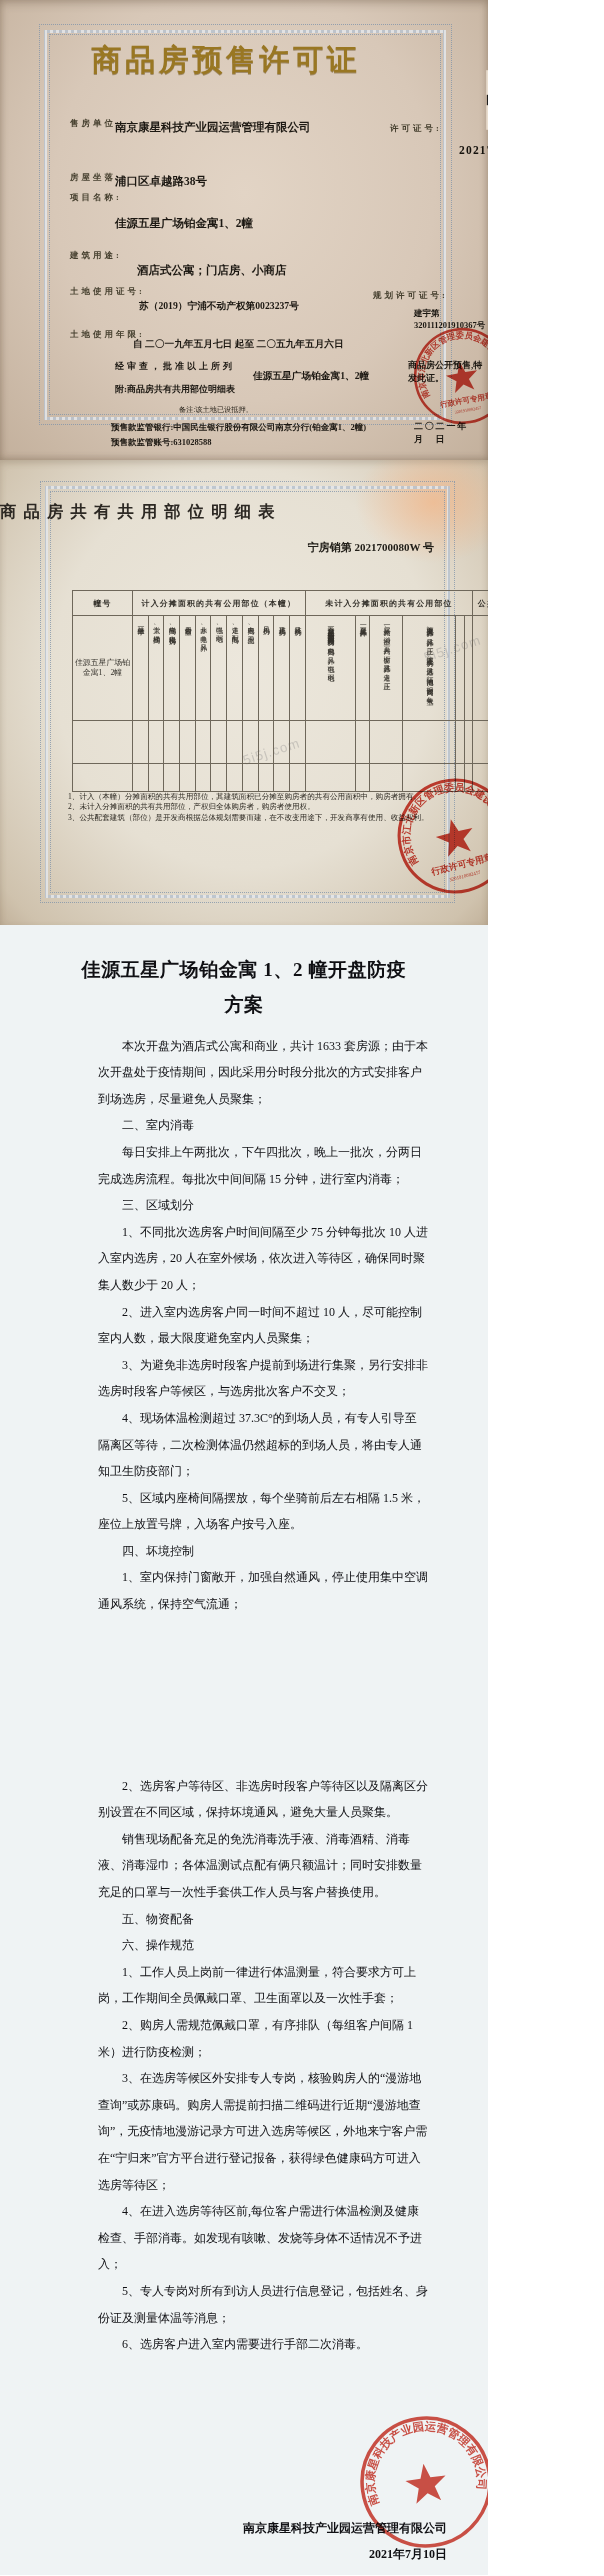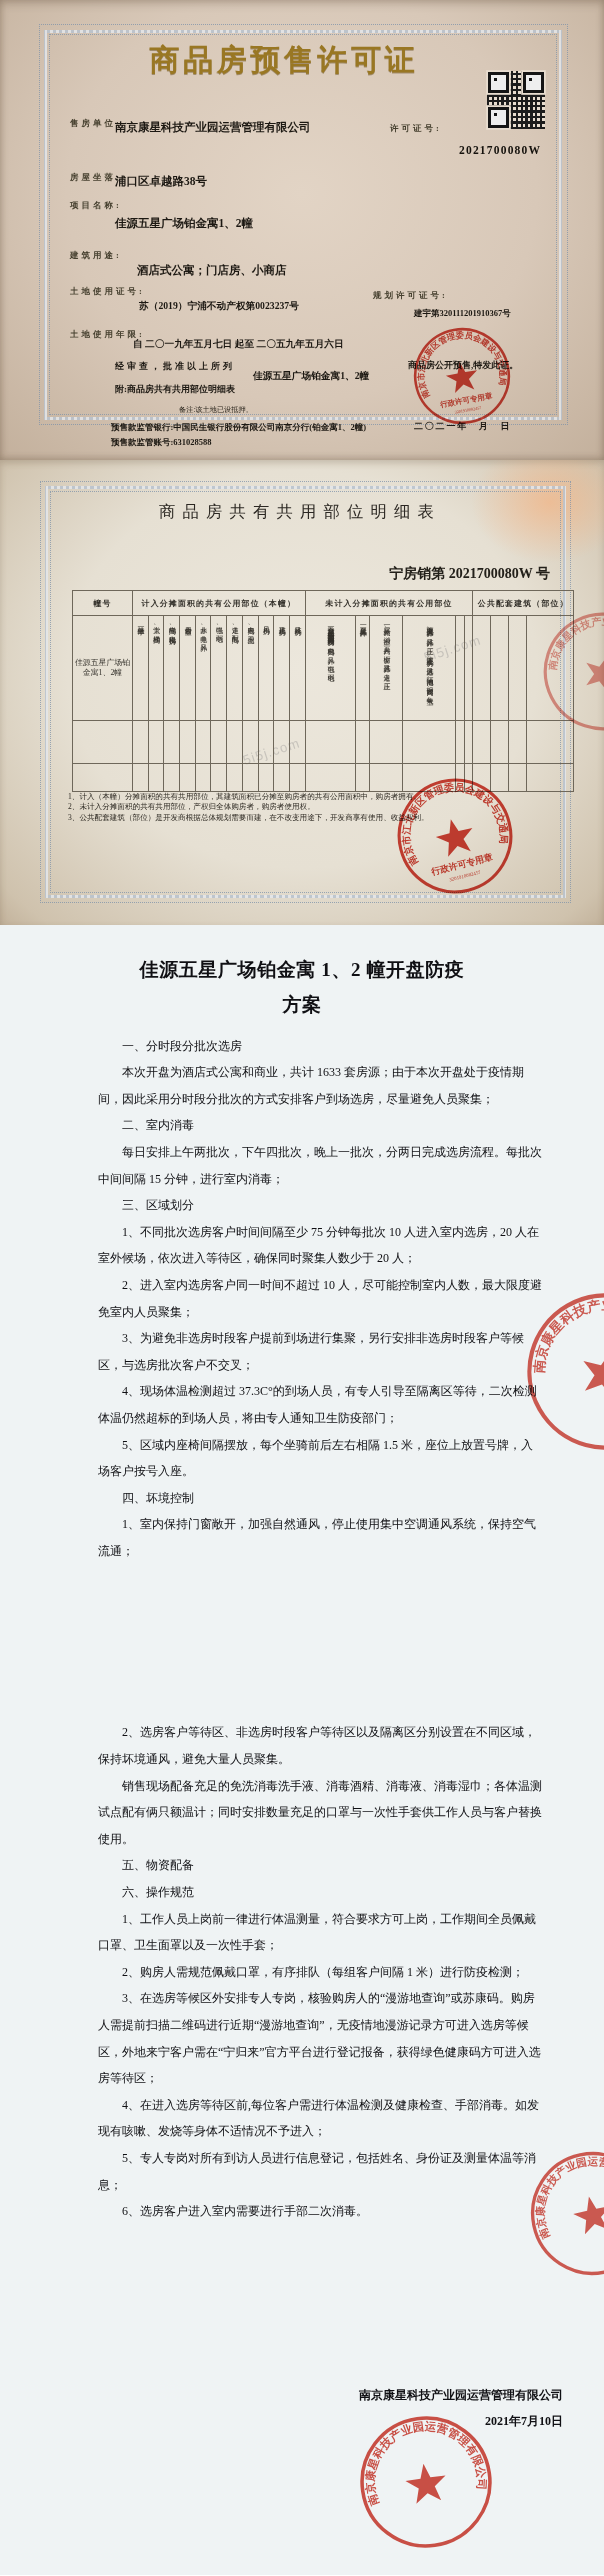--- a/index.html
+++ b/index.html
@@ -1,16 +1,16 @@
 <!DOCTYPE html>
 <html style="font-size:9.7px"><head>
 <meta charset="utf-8">
 <style>
   html,body{margin:0;padding:0;background:#fff;}
-  .page{width:604px;height:2576px;position:relative;font-family:"Liberation Serif","DejaVu Serif",serif;}
+  .page{width:488px;height:2576px;position:relative;font-family:"Liberation Serif","DejaVu Serif",serif;}
   section{position:relative;overflow:hidden;}
 
   
   .photo1{height:460px;background:radial-gradient(ellipse at 50% 42%,#e2d4c5 0%,#d8c8b8 55%,#c3b09c 100%);box-shadow:inset 0 3.6px 8.5px rgba(70,50,30,.25), inset 0 -2.4px 6px rgba(70,50,30,.2);}
   .frame{position:absolute;pointer-events:none;}
   .f-dot{border:1.8px dotted #7d92aa;opacity:.75;}
   .f-band{border:3.6px solid;border-image:repeating-linear-gradient(90deg,#b9c3cf 0 3px,#e4e7eb 3px 6px) 6;opacity:.85;}
   .cert-title{position:absolute;left:0;right:36px;top:40px;text-align:center;font-size:30px;font-weight:700;letter-spacing:3.6px;color:#997723;text-shadow:0 1.2px 0.6px rgba(90,65,15,.45);}
   .kv-label{position:absolute;font-size:8.5px;font-weight:700;letter-spacing:3px;color:#46402f;}
   .kv-value{position:absolute;font-size:11.5px;font-weight:600;color:#1c1812;}
@@ -20,22 +20,22 @@
       repeating-linear-gradient(0deg,#1c1c1c 0 2.4px,transparent 2.4px 5.4px),
       repeating-linear-gradient(90deg,#1d1d1d 0 2.4px,transparent 2.4px 4.8px);
       background-color:#e8ddcf;}
   .qf{position:absolute;width:14.5px;height:14.5px;border:3px solid #151515;background:#eee;box-shadow:0 0 0 1.8px #e8ddcf;}
   .qf::after{content:"";position:absolute;left:2.4px;top:2.4px;width:3.6px;height:3.6px;background:#151515;}
   .stamp{position:absolute;mix-blend-mode:multiply;}
 
   
   .photo2{height:465px;background:radial-gradient(ellipse at 50% 45%,#ece7dc 0%,#e6e0d3 55%,#cfc2ad 92%,#c2b29b 100%);box-shadow:inset 0 3px 7.2px rgba(80,60,35,.22);}
   .flare{position:absolute;right:-24px;top:-18px;width:157px;height:121px;background:radial-gradient(closest-side,rgba(255,170,110,.5),rgba(255,170,110,0));}
-  .sheet-title{position:absolute;left:0;right:4px;top:41px;text-align:center;font-size:16.3px;font-weight:400;letter-spacing:7.2px;color:#2c2823;}
-  .sheet-no{position:absolute;right:54px;top:105px;font-size:14px;font-weight:600;color:#23201a;}
+  .sheet-title{position:absolute;left:0;right:4px;top:41px;text-align:left;font-size:16.3px;font-weight:700;letter-spacing:7.2px;color:#2c2823;}
+  .sheet-no{position:absolute;right:54px;top:80px;font-size:11px;font-weight:600;color:#23201a;}
   .sheet-table{position:absolute;left:72px;top:130px;width:501px;border-collapse:collapse;table-layout:fixed;}
   .sheet-table td{border:0.6px solid #6e675a;font-size:7.9px;color:#33302a;text-align:center;vertical-align:middle;padding:1.2px;overflow:hidden;}
   .sheet-table{border:1.2px solid #5c5547;}
   .gh{font-weight:700;letter-spacing:1.2px;height:22px;}
   .bcell{font-size:7.6px;text-align:left;vertical-align:top;padding:3.6px 2.4px;line-height:10.3px;}
   .vcell{height:101px;vertical-align:top;}
   .vtx{writing-mode:vertical-lr;text-orientation:upright;font-size:7px;line-height:8.5px;letter-spacing:0.6px;height:97px;margin:2.4px auto 0;text-align:left;}
   .row-ea td{height:40px;} .row-eb td{height:24px;}
   .notes{position:absolute;left:68px;top:332px;width:459px;font-size:7.6px;line-height:10.3px;color:#2e2a23;}
   .wm{position:absolute;color:rgba(110,110,115,.28);font-size:13.3px;font-family:"Liberation Sans","DejaVu Sans",sans-serif;transform:rotate(-18deg);letter-spacing:1.2px;}
@@ -69,21 +69,21 @@
 
     <span class="kv-label" style="left:70px;top:118px">售房单位:</span>
     <span class="kv-value" style="left:115px;top:120px">南京康星科技产业园运营管理有限公司</span>
 
     <span class="kv-label" style="left:390px;top:123px">许可证号:</span>
     <span class="license-no" style="left:459px;top:144px">2021700080W</span>
 
     <span class="kv-label" style="left:70px;top:172px">房屋坐落:</span>
     <span class="kv-value" style="left:115px;top:174px">浦口区卓越路38号</span>
 
-    <span class="kv-label" style="left:70px;top:200px">项目名称:</span>
+    <span class="kv-label" style="left:70px;top:192px">项目名称:</span>
     <span class="kv-value" style="left:115px;top:216px">佳源五星广场铂金寓1、2幢</span>
 
     <span class="kv-label" style="left:70px;top:250px">建筑用途:</span>
     <span class="kv-value" style="left:137px;top:263px">酒店式公寓；门店房、小商店</span>
 
     <span class="kv-label" style="left:70px;top:286px">土地使用证号:</span>
     <span class="kv-value v16" style="left:139px;top:300px">苏（2019）宁浦不动产权第0023237号</span>
 
     <span class="kv-label" style="left:373px;top:290px">规划许可证号:</span>
     <span class="kv-value v14" style="left:414px;top:308px">建宇第320111201910367号</span>
@@ -281,21 +281,20 @@
   </section>
 
   <section class="doc3">
     <div class="doc3-title">
       <div>佳源五星广场铂金寓 1、2 幢开盘防疫</div>
       <div>方案</div>
     </div>
 
     <div class="doc3-body">
 
-    <p>一、分时段分批次选房</p>
         <p>本次开盘为酒店式公寓和商业，共计 1633 套房源；由于本次开盘处于疫情期间，因此采用分时段分批次的方式安排客户到场选房，尽量避免人员聚集；</p>
         <p>二、室内消毒</p>
         <p>每日安排上午两批次，下午四批次，晚上一批次，分两日完成选房流程。每批次中间间隔 15 分钟，进行室内消毒；</p>
         <p>三、区域划分</p>
         <p>1、不同批次选房客户时间间隔至少 75 分钟每批次 10 人进入室内选房，20 人在室外候场，依次进入等待区，确保同时聚集人数少于 20 人；</p>
         <p>2、进入室内选房客户同一时间不超过 10 人，尽可能控制室内人数，最大限度避免室内人员聚集；</p>
         <p>3、为避免非选房时段客户提前到场进行集聚，另行安排非选房时段客户等候区，与选房批次客户不交叉；</p>
         <p>4、现场体温检测超过 37.3C°的到场人员，有专人引导至隔离区等待，二次检测体温仍然超标的到场人员，将由专人通知卫生防疫部门；</p>
         <p>5、区域内座椅间隔摆放，每个坐骑前后左右相隔 1.5 米，座位上放置号牌，入场客户按号入座。</p>
         <p>四、坏境控制</p>

